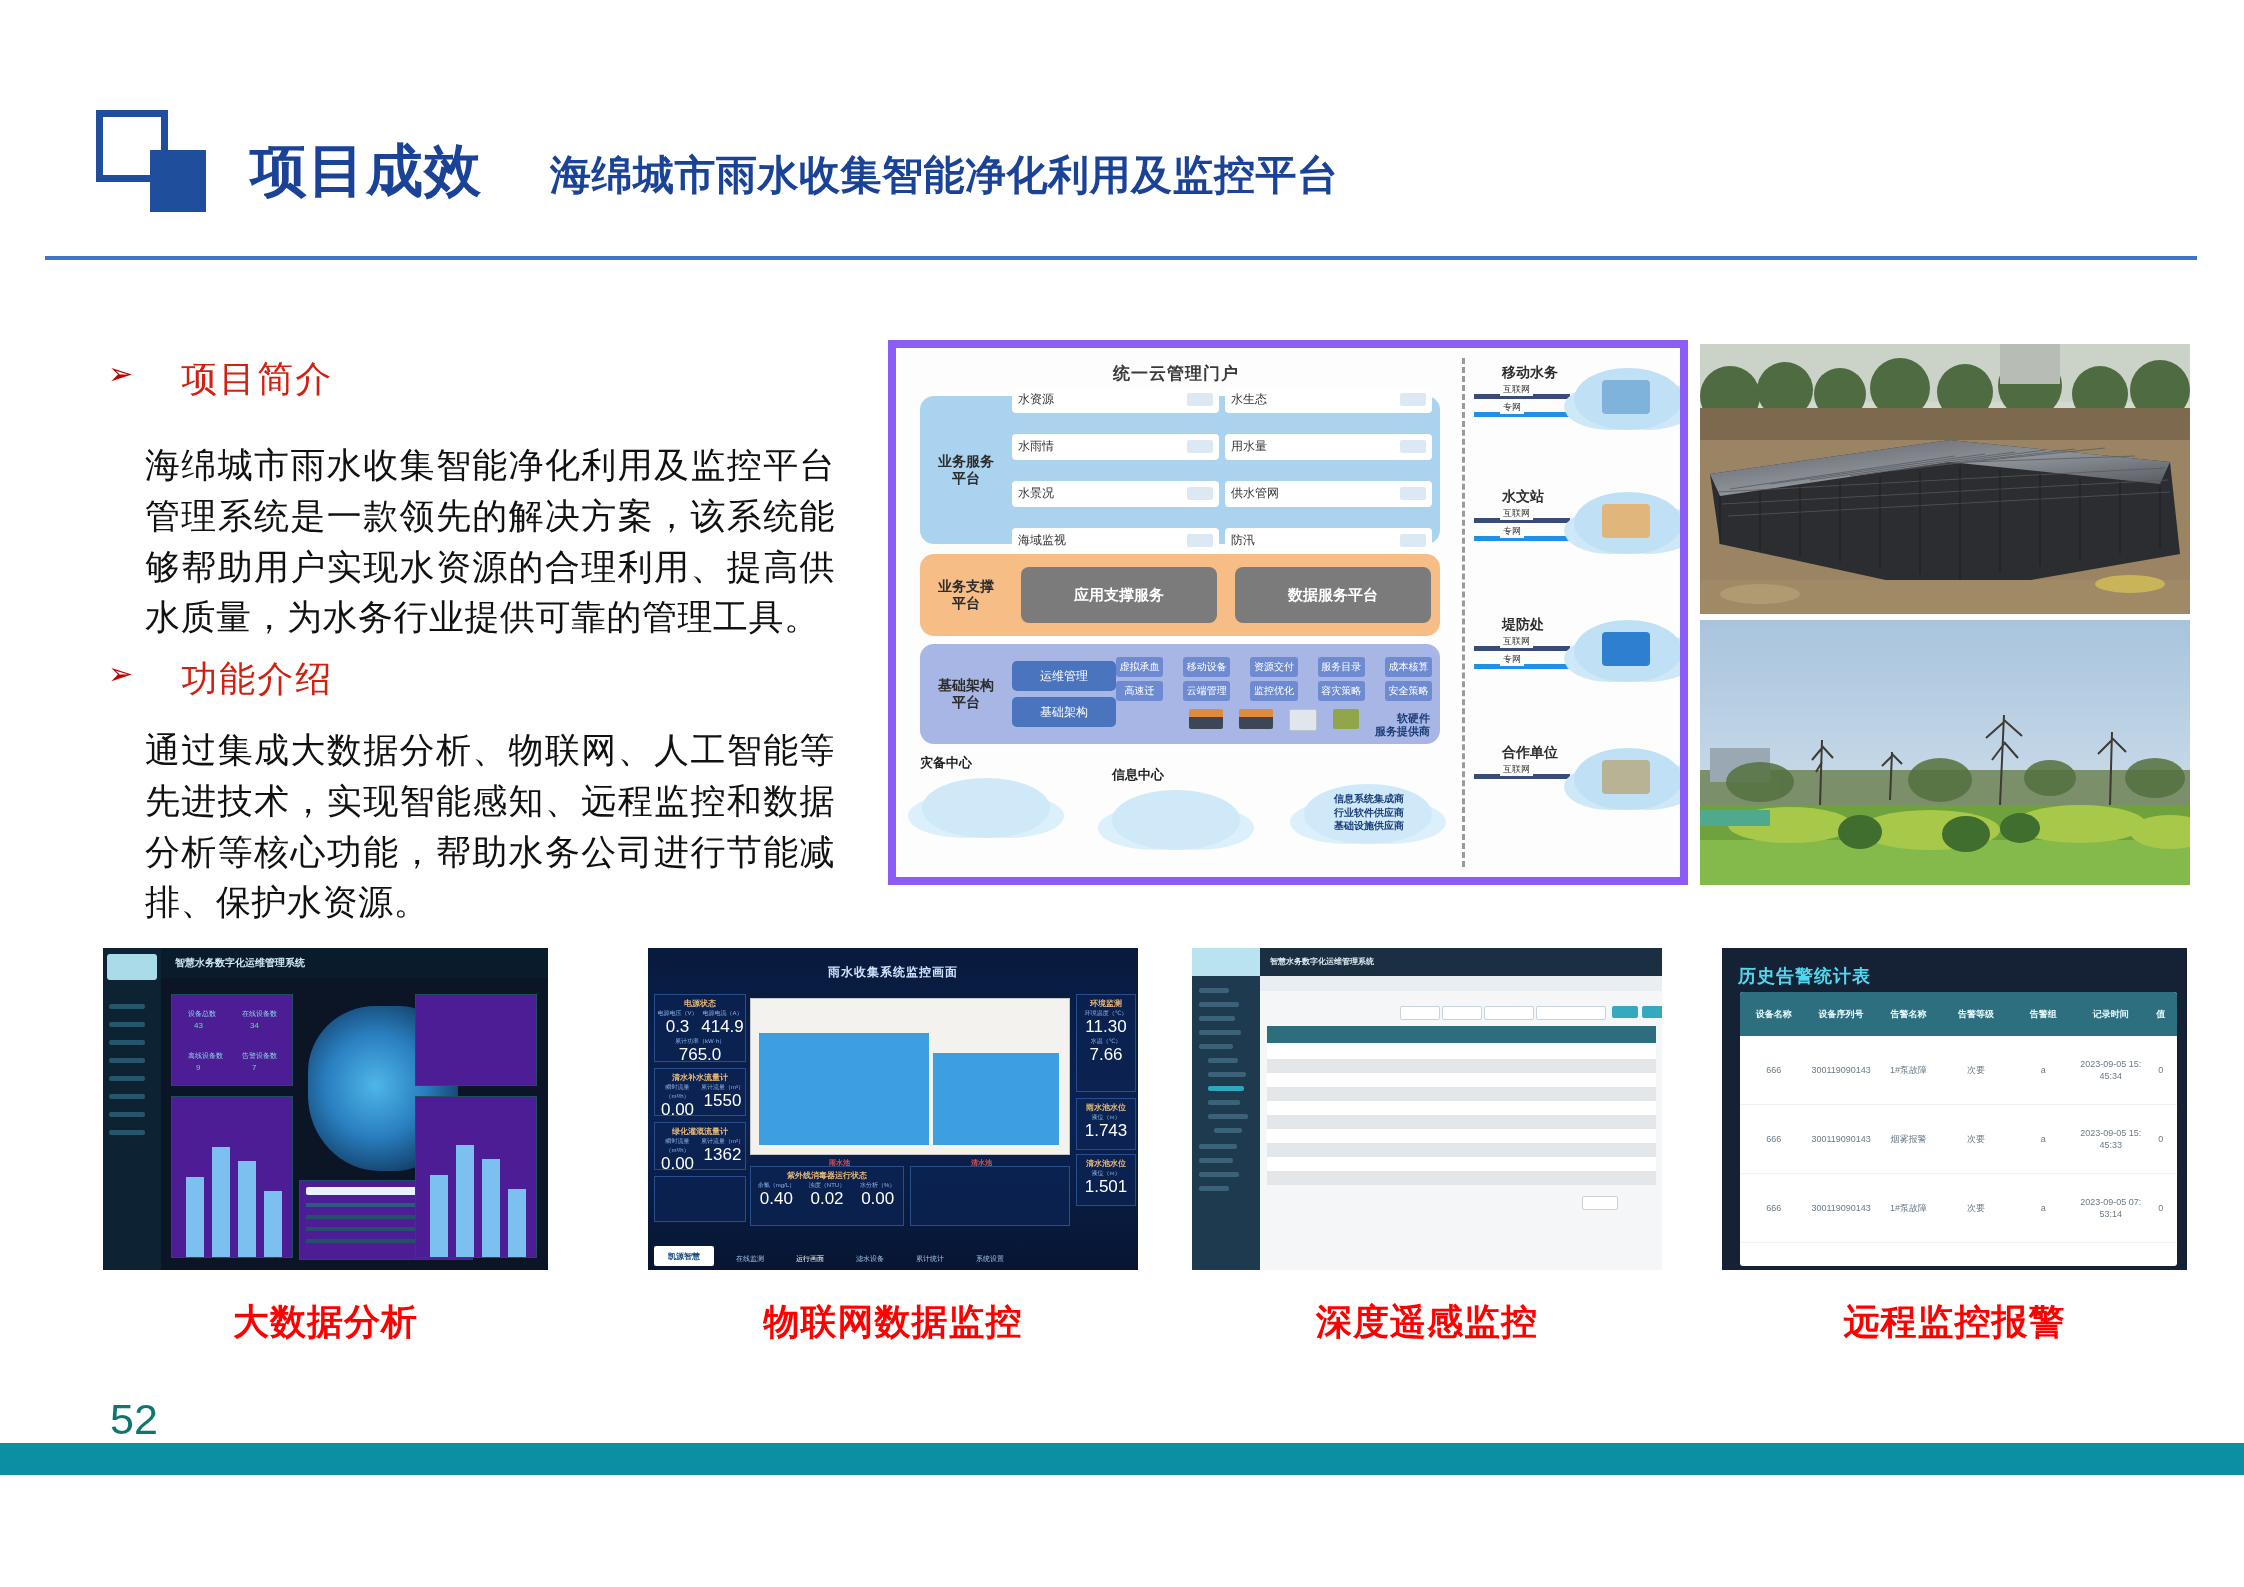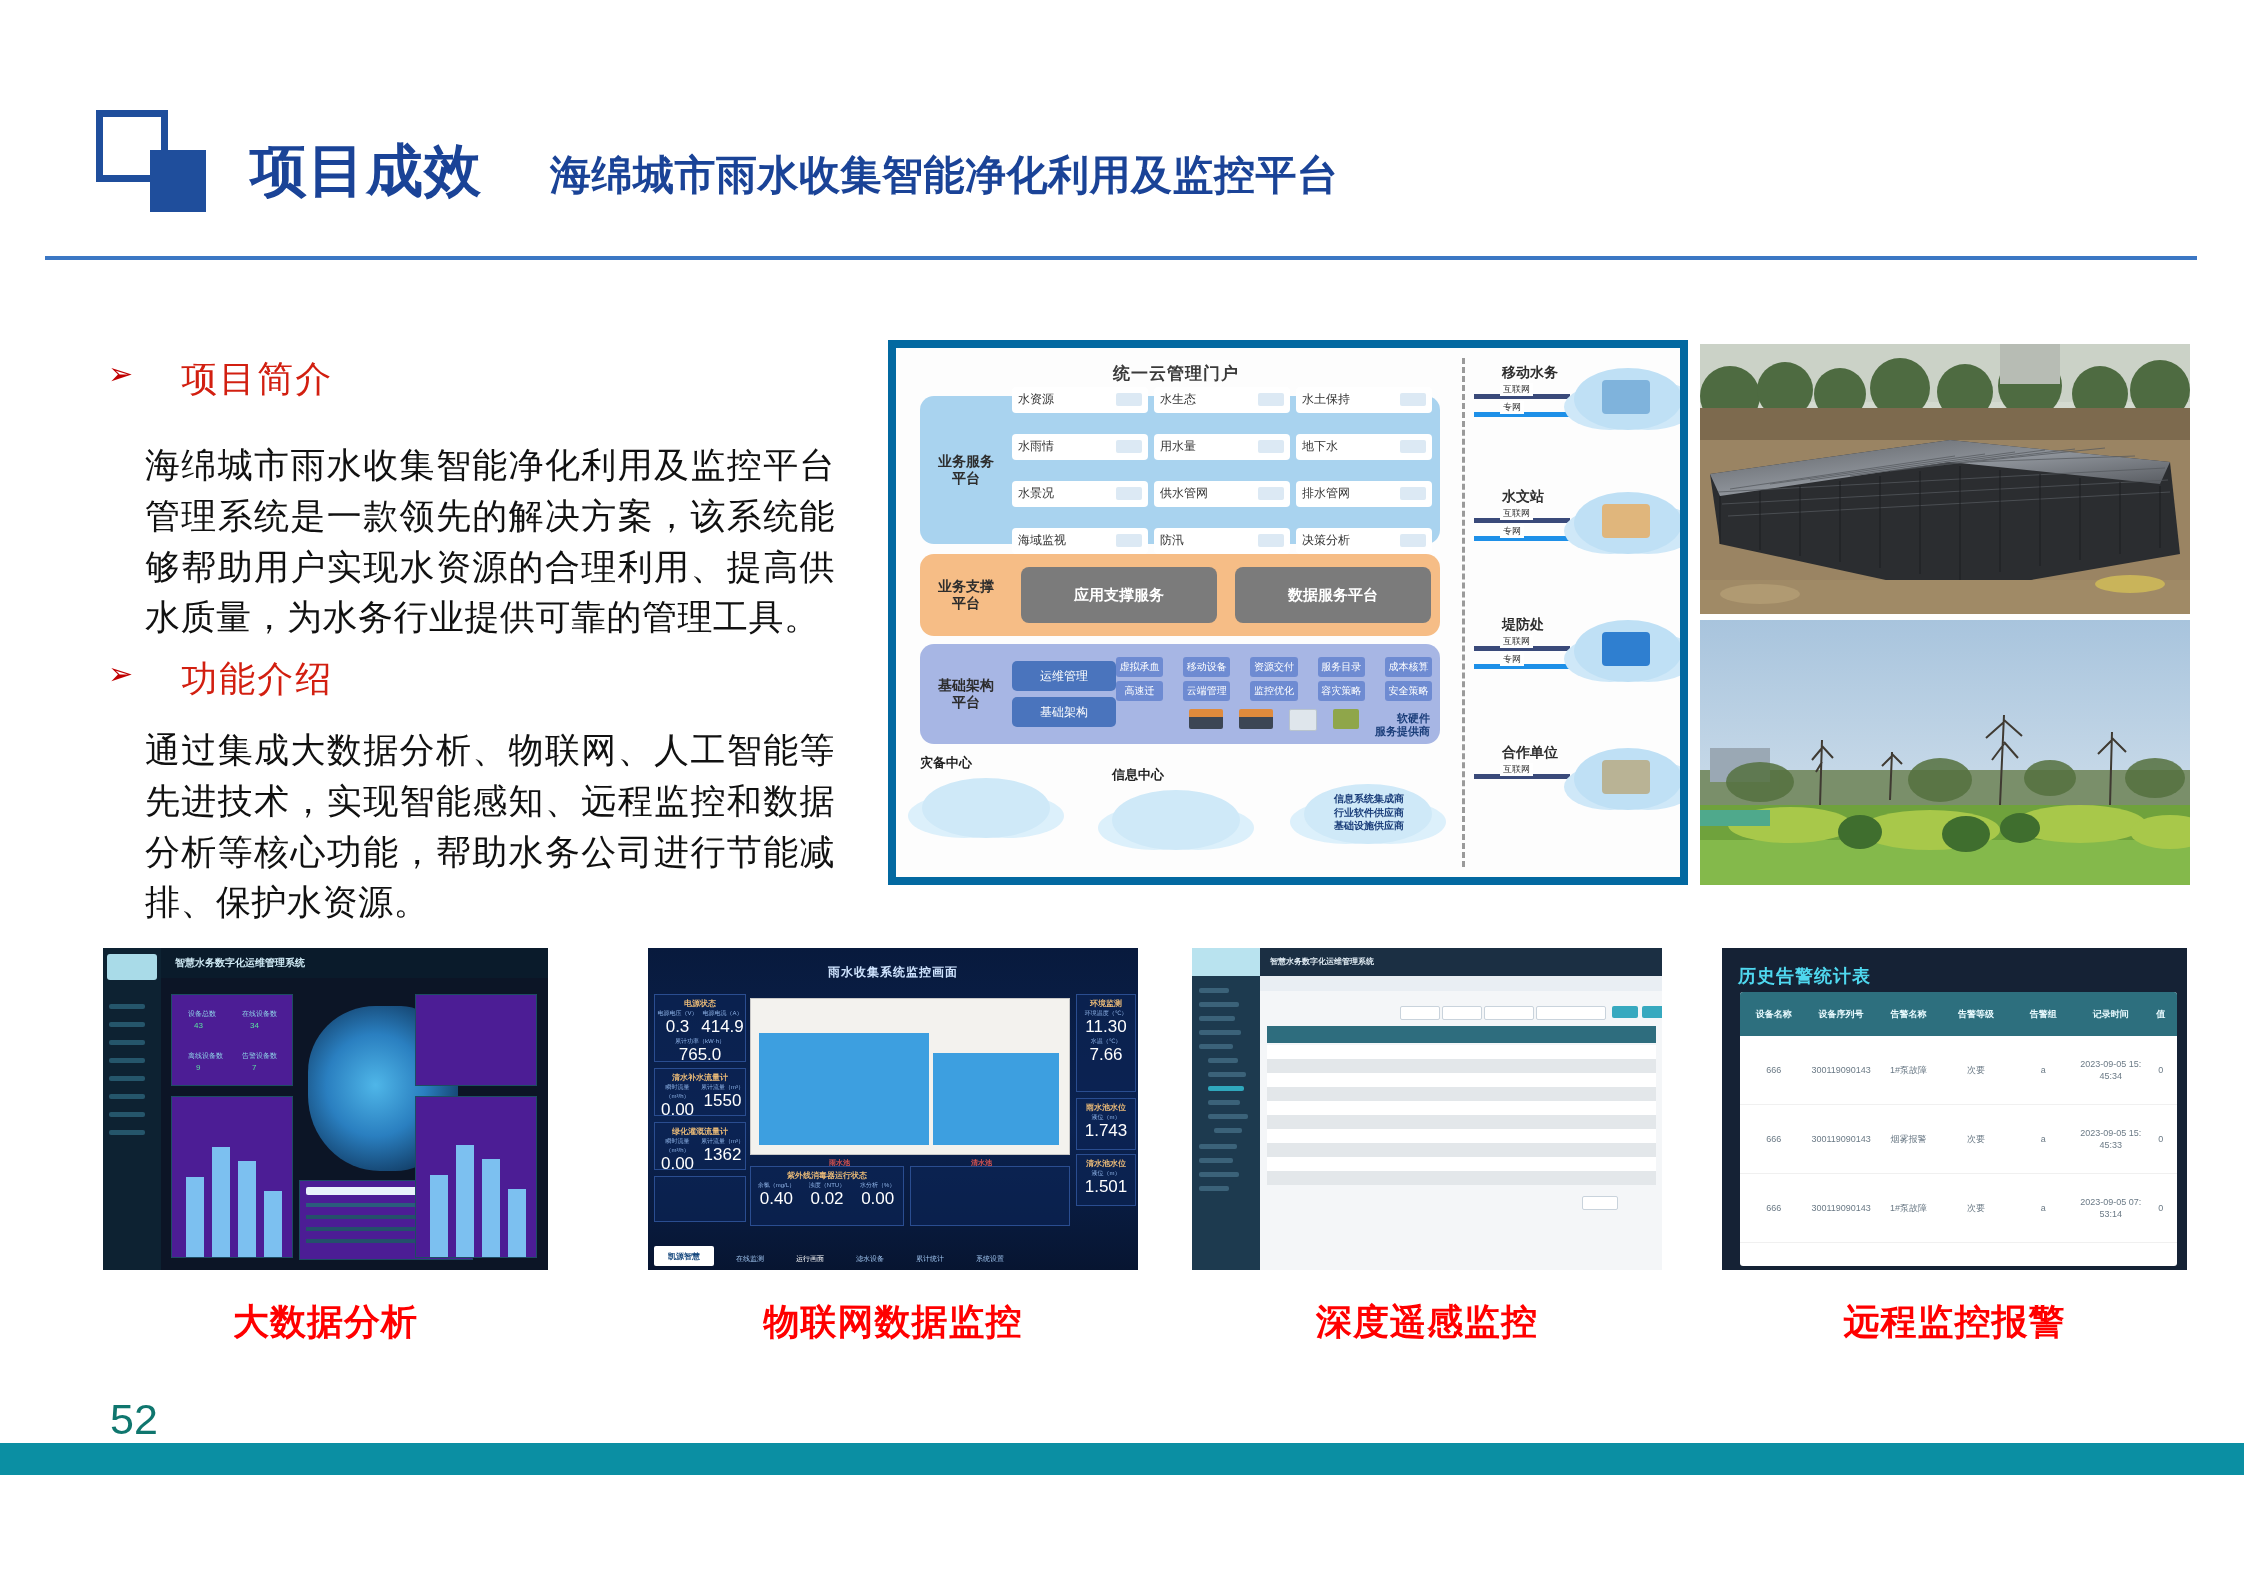--- a/index.html
+++ b/index.html
@@ -29,21 +29,21 @@
              letter-spacing:0.5px;font-family:"DejaVu Serif",serif;width:690px;
              text-align:justify;}
 
   #intro-bullet{left:108px;top:355px;}
   #intro-text{left:145px;top:440px;}
   #func-bullet{left:108px;top:655px;}
   #func-text{left:145px;top:725px;}
 
   
   .arch{position:absolute;left:888px;top:340px;width:800px;height:545px;
-        background:#a3a3a3;border:8px solid #0369a1;box-sizing:border-box;overflow:hidden;}
+        background:#a3a3a3;border:8px solid #8b5cf6;box-sizing:border-box;overflow:hidden;}
   .arch-inner{position:absolute;inset:0;background:#fdfdfd;}
   .arch-portal{position:absolute;left:0;top:14px;width:560px;text-align:center;
                font-size:17px;font-weight:bold;color:#3a3a3a;letter-spacing:1px;}
   .layer{position:absolute;border-radius:14px;display:flex;align-items:center;}
   .layer-label{width:92px;text-align:center;font-size:14px;font-weight:bold;
                color:#2d2d2d;line-height:1.25;flex:none;}
   .layer-biz{left:24px;top:48px;width:520px;height:148px;background:#a9d3ef;}
   .layer-sup{left:24px;top:206px;width:520px;height:82px;background:#f6bd86;}
   .layer-inf{left:24px;top:296px;width:520px;height:100px;background:#a7b6e4;}
   .cellgrid{display:flex;gap:6px;padding:7px 8px 7px 0;flex:1;}
@@ -216,38 +216,20 @@
             </div>
           <div class="cell">
               <span>供水管网</span>
               <i class="chip"></i>
             </div>
           <div class="cell">
               <span>防汛</span>
               <i class="chip"></i>
             </div>
         </div>
-        <div class="cellcol">
-          <div class="cell">
-              <span>水土保持</span>
-              <i class="chip"></i>
-            </div>
-          <div class="cell">
-              <span>地下水</span>
-              <i class="chip"></i>
-            </div>
-          <div class="cell">
-              <span>排水管网</span>
-              <i class="chip"></i>
-            </div>
-          <div class="cell">
-              <span>决策分析</span>
-              <i class="chip"></i>
-            </div>
-        </div>
       </div>
     </div>
 
     <div class="layer layer-sup">
       <div class="layer-label">业务支撑<br>平台</div>
       <div class="grey-box">应用支撑服务</div>
       <div class="grey-box">数据服务平台</div>
     </div>
 
     <div class="layer layer-inf">

